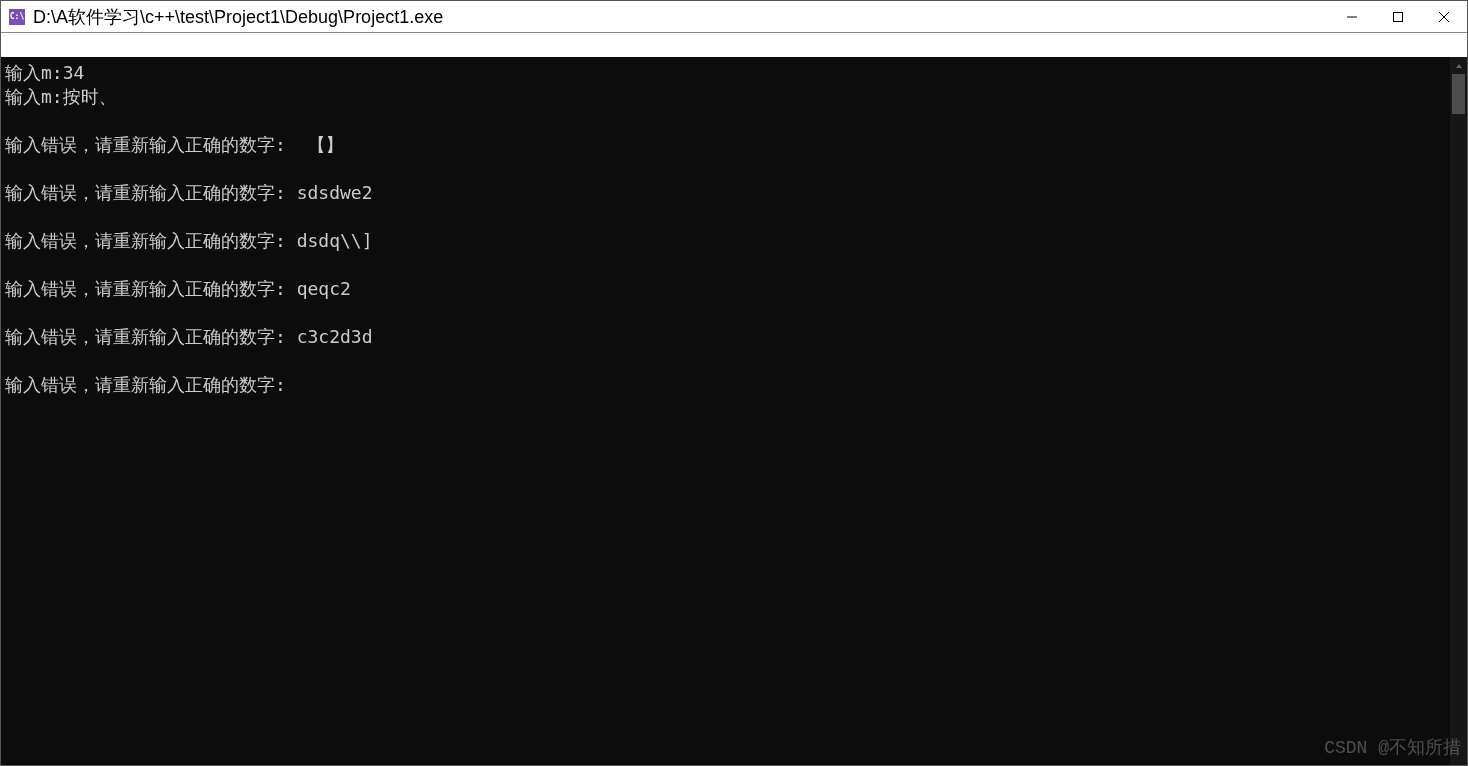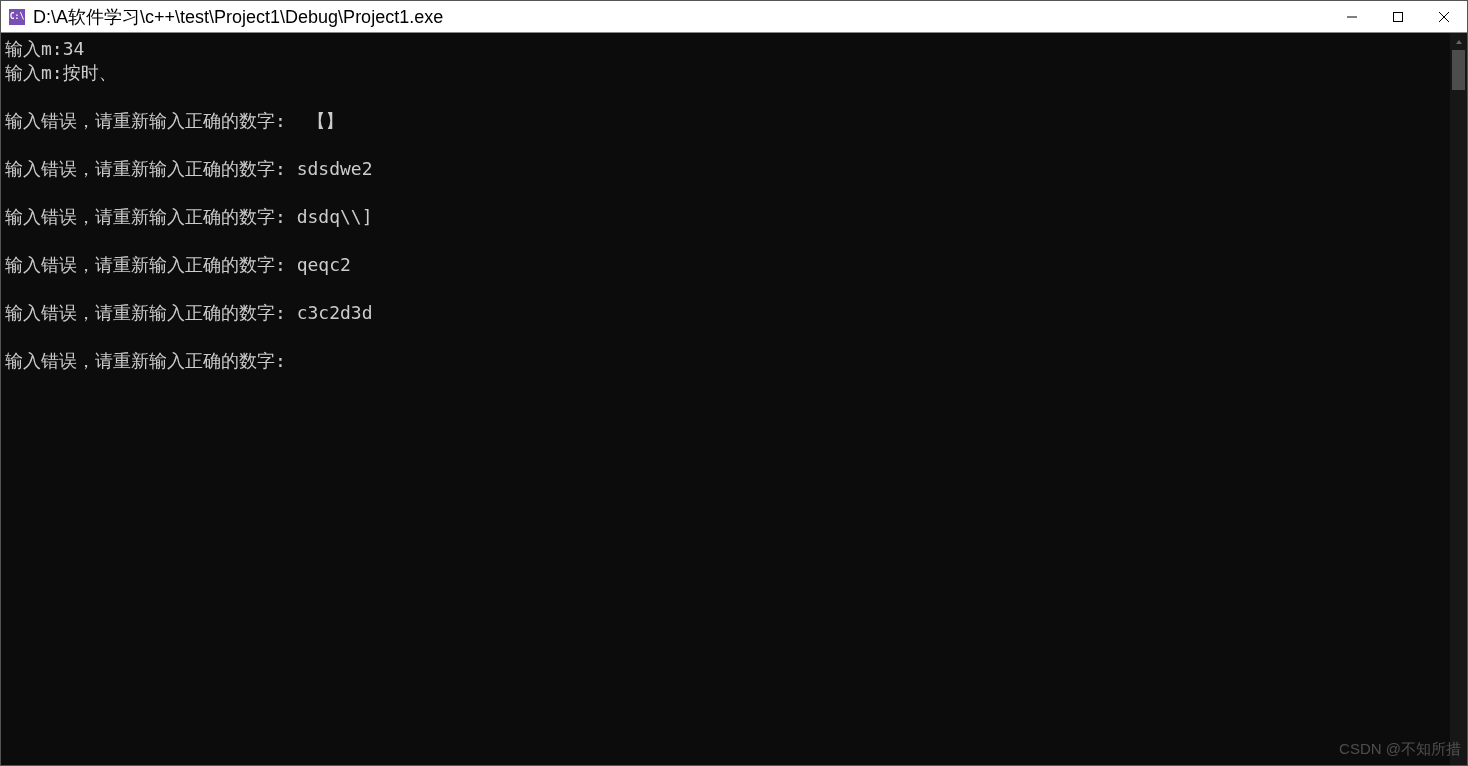--- a/index.html
+++ b/index.html
@@ -66,20 +66,21 @@
     .titlebar-btn svg {
       width: 10px;
       height: 10px;
     }
     .console-body {
       flex: 1;
       background: #0c0c0c;
       color: #cccccc;
       display: flex;
       position: relative;
+      margin-top: 24px;
     }
     .console-content {
       flex: 1;
       padding: 4px 4px;
       font-family: "NSimSun", "SimSun", "Consolas", monospace;
       font-size: 18px;
       line-height: 24px;
       white-space: pre;
       overflow: hidden;
     }
@@ -103,22 +104,22 @@
       left: 2px;
       width: 13px;
       height: 40px;
       background: #4d4d4d;
     }
     .watermark {
       position: absolute;
       right: 6px;
       bottom: 6px;
       color: rgba(200,200,200,0.35);
-      font-size: 15px;
-      font-family: Liberation Sans, sans-serif;
+      font-size: 18px;
+      font-family: Liberation Mono, monospace;
       pointer-events: none;
     }
   </style>
 </head>
 <body>
 
 <div class="window">
   <div class="titlebar">
     <div class="titlebar-icon">C:\</div>
     <div class="titlebar-title">D:\A软件学习\c++\test\Project1\Debug\Project1.exe</div>

